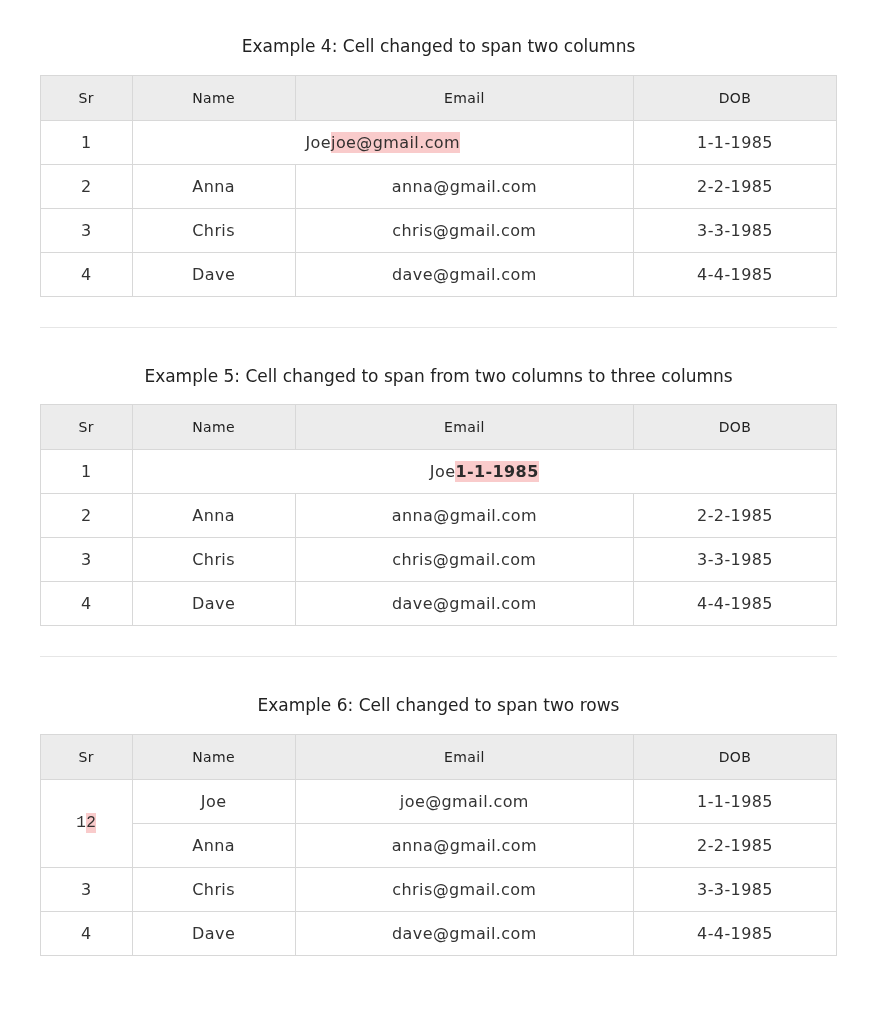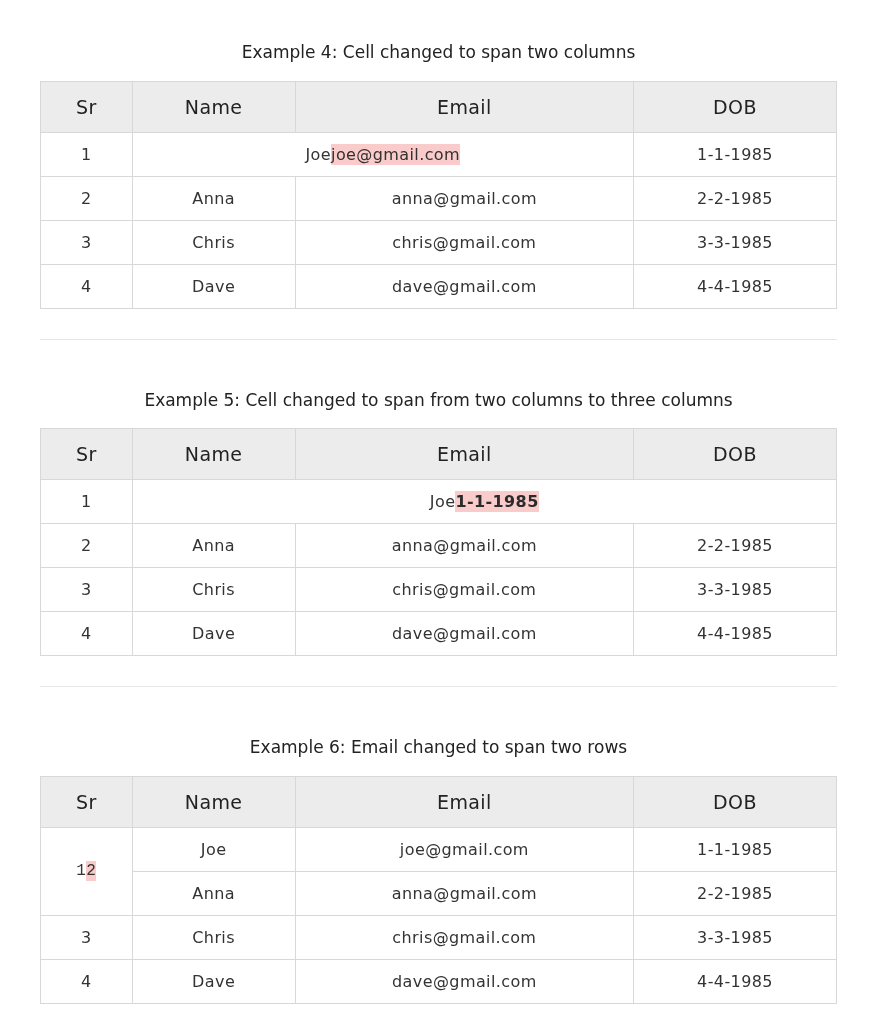--- a/index.html
+++ b/index.html
@@ -11,21 +11,21 @@
     width: 877px;
     min-height: 1017px;
     font-family: "DejaVu Sans", "Liberation Sans", sans-serif;
     color: #222222;
   }
   .page {
     width: 877px;
     box-sizing: border-box;
   }
   .example-block {
-    padding: 8px 40px;
+    padding: 2px 40px;
     box-sizing: border-box;
   }
   .example-title {
     font-size: 17px;
     font-weight: normal;
     color: #222222;
     text-align: center;
     line-height: 1.45;
     margin: 0 auto;
     padding-top: 32px;
@@ -47,21 +47,21 @@
     border: 1px solid #d8d8d8;
     text-align: center;
     vertical-align: middle;
     padding: 12px 6px;
     font-weight: normal;
     letter-spacing: 0.4px;
   }
   table.demo th {
     background: #ececec;
     color: #222222;
-    font-size: 19px;
+    font-size: 14px;
     padding: 14px 6px;
   }
   table.demo td {
     background: #ffffff;
     color: #333333;
   }
   .mark {
     background: #f9cbcb;
     color: #33302f;
     padding: 1px 0;
@@ -178,21 +178,21 @@
           <td>Dave</td>
           <td>dave@gmail.com</td>
           <td>4-4-1985</td>
         </tr>
       </tbody>
     </table>
     <div class="divider"></div>
   </section>
 
   <section class="example-block">
-    <div class="example-title">Example 6: Email changed to span two rows</div>
+    <div class="example-title">Example 6: Cell changed to span two rows</div>
 
     <table class="demo">
       <colgroup>
         <col class="c-sr">
           <col class="c-name">
           <col class="c-email">
           <col class="c-dob">
       </colgroup>
       <thead>
         <tr>

